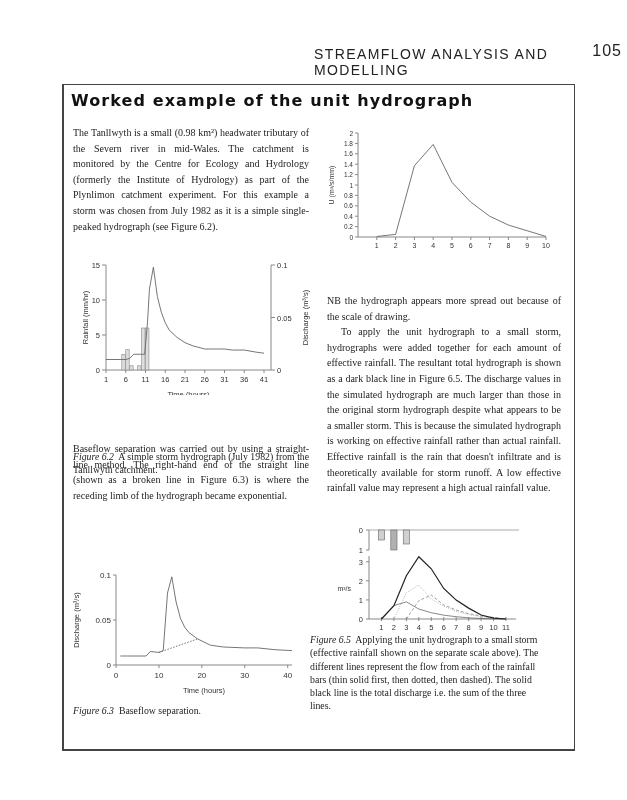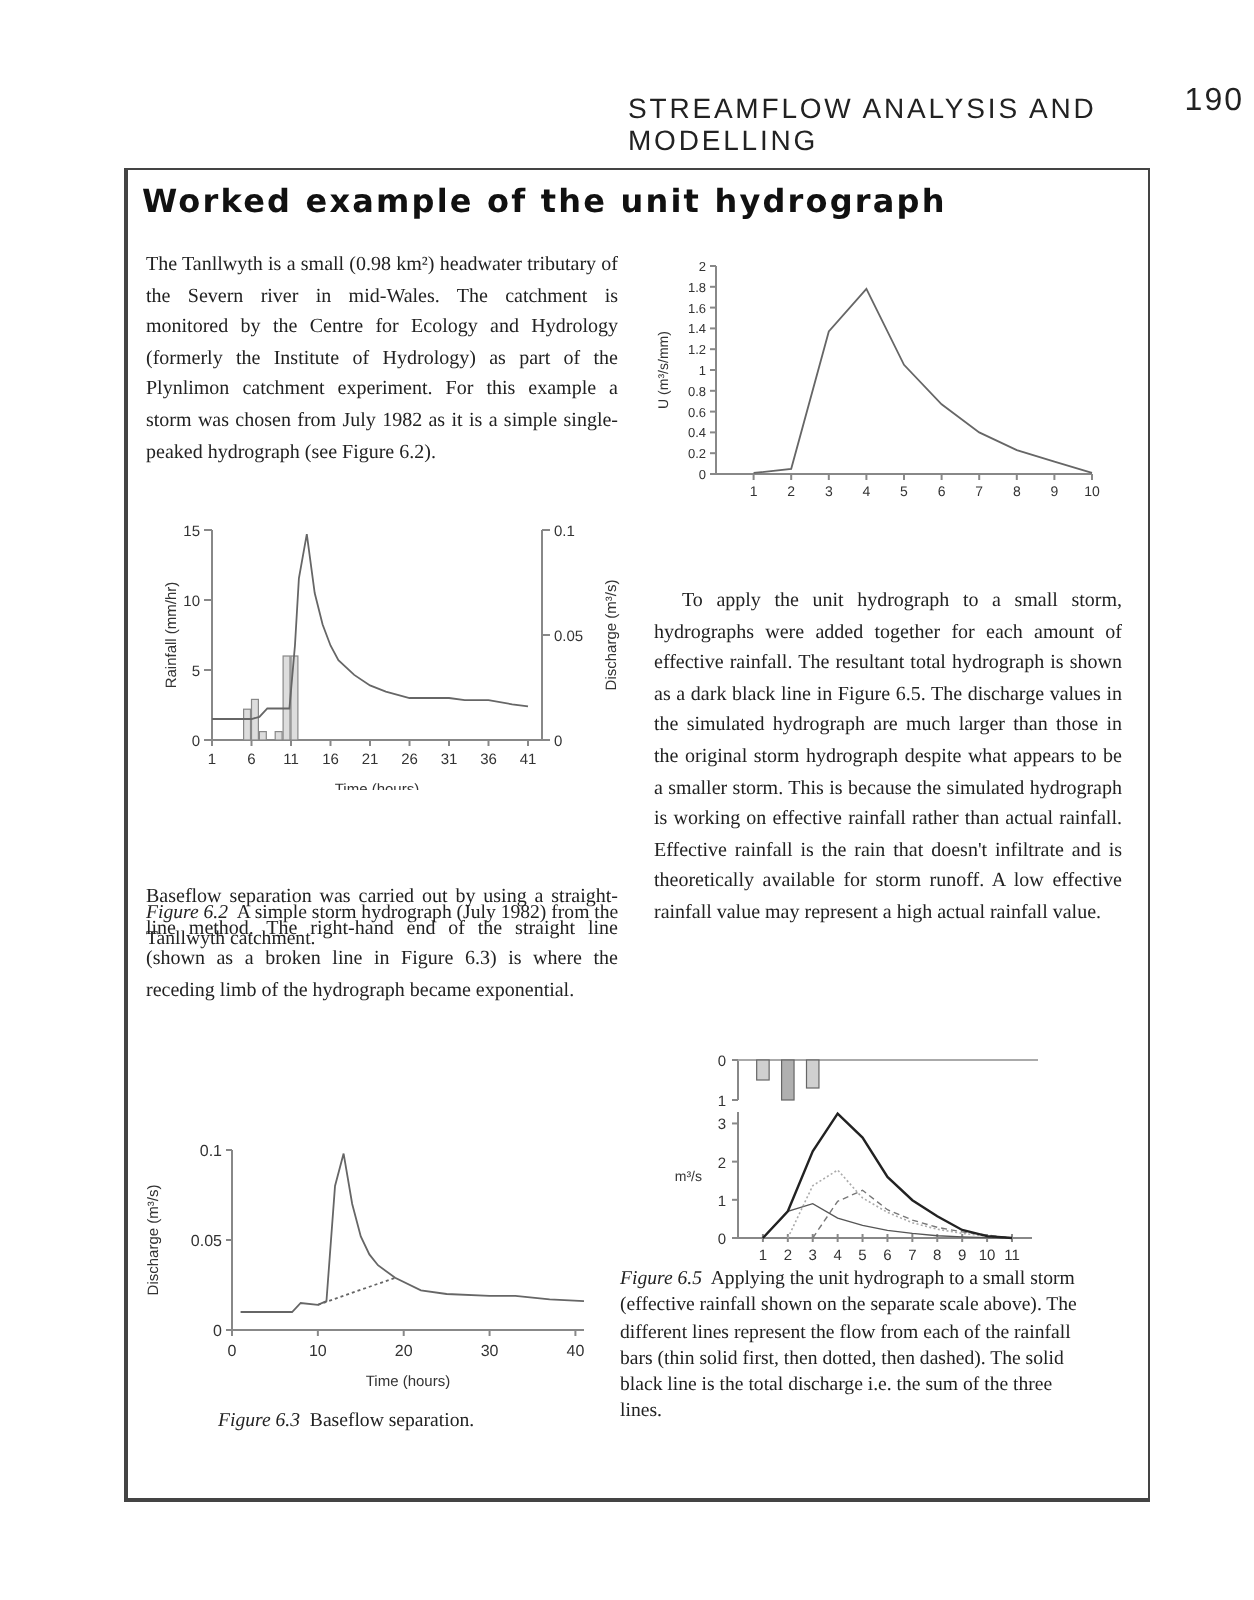--- a/index.html
+++ b/index.html
@@ -14,21 +14,21 @@
   .caption { position:absolute; font-size:9.8px; line-height:13.3px; color:#222; }
   .caption i { font-style:italic; }
   svg text { font-family:"Liberation Sans", sans-serif; }
   .fig { position:absolute; }
 </style>
 </head>
 <body>
 
 <div class="header">
   <span class="running-head">STREAMFLOW ANALYSIS AND MODELLING</span>
-  <span class="page-num">190</span>
+  <span class="page-num">105</span>
 </div>
 
 <div class="box">
   <div class="box-title">Worked example of the unit hydrograph</div>
 
   <div class="para" style="left:9px; top:40px; width:236px;">The Tanllwyth is a small (0.98 km²) headwater tributary of the Severn river in mid-Wales. The catchment is monitored by the Centre for Ecology and Hydrology (formerly the Institute of Hydrology) as part of the Plynlimon catchment experiment. For this example a storm was chosen from July 1982 as it is a simple single-peaked hydrograph (see Figure 6.2).</div>
 
   <svg class="fig" id="fig62" style="left:0px; top:170px;" width="250" height="140">
       <line x1="42" y1="10" x2="42" y2="115" stroke="#888"></line>
       <line x1="42" y1="115" x2="207" y2="115" stroke="#888"></line>
@@ -102,21 +102,21 @@
       <text x="137.85365853658539" y="113" font-size="8" text-anchor="middle" fill="#333">20</text>
       <line x1="180.78048780487805" y1="100" x2="180.78048780487805" y2="103" stroke="#888"></line>
       <text x="180.78048780487805" y="113" font-size="8" text-anchor="middle" fill="#333">30</text>
       <line x1="223.70731707317074" y1="100" x2="223.70731707317074" y2="103" stroke="#888"></line>
       <text x="223.70731707317074" y="113" font-size="8" text-anchor="middle" fill="#333">40</text>
       <text x="140" y="128" font-size="7.5" text-anchor="middle" fill="#333">Time (hours)</text>
       <text x="0" y="0" font-size="7.5" text-anchor="middle" fill="#333" transform="translate(15,55) rotate(-90)">Discharge (m³/s)</text>
       <polyline points="56.29268292682927,91 82.04878048780488,91 86.34146341463415,86.5 94.92682926829269,87.4 99.21951219512195,85.6 103.51219512195122,28 107.8048780487805,11.799999999999997 112.09756097560975,36.99999999999999 116.39024390243902,53.2 120.6829268292683,62.2 124.97560975609755,67.6 133.5609756097561,73.9 146.4390243902439,80.2 159.3170731707317,82 180.78048780487805,82.9 193.65853658536585,82.9 210.82926829268294,84.7 228,85.6" fill="none" stroke="#666" stroke-width="0.9" stroke-dasharray="none"></polyline>
       <polyline points="94.92682926829269,87.4 133.5609756097561,73.9" fill="none" stroke="#666" stroke-width="0.9" stroke-dasharray="1.5,1.5"></polyline>
     </svg>
-  <div class="caption" style="left:9px; top:619px; width:240px;margin-left:36px;">
+  <div class="caption" style="left:9px; top:619px; width:240px;">
     <i>Figure 6.3</i>&nbsp;
     <span>Baseflow separation.</span>
   </div>
 
   <svg class="fig" id="fig64" style="left:252px; top:40px;" width="240" height="130">
       <line x1="42" y1="8" x2="42" y2="112" stroke="#888"></line>
       <line x1="42" y1="112" x2="230" y2="112" stroke="#888"></line>
       <line x1="39" y1="112" x2="42" y2="112" stroke="#888"></line>
       <text x="37" y="114.5" font-size="6.5" text-anchor="end" fill="#333">0</text>
       <line x1="39" y1="101.6" x2="42" y2="101.6" stroke="#888"></line>
@@ -157,20 +157,21 @@
       <text x="192.4" y="123" font-size="7" text-anchor="middle" fill="#333">8</text>
       <line x1="211.2" y1="112" x2="211.2" y2="115" stroke="#888"></line>
       <text x="211.2" y="123" font-size="7" text-anchor="middle" fill="#333">9</text>
       <line x1="230" y1="112" x2="230" y2="115" stroke="#888"></line>
       <text x="230" y="123" font-size="7" text-anchor="middle" fill="#333">10</text>
       <text x="0" y="0" font-size="7" text-anchor="middle" fill="#333" transform="translate(18,60) rotate(-90)">U (m³/s/mm)</text>
       <polyline points="60.8,111.48 79.6,109.4 98.4,40.75999999999999 117.2,19.439999999999998 136,57.4 154.8,77.16 173.6,91.2 192.4,100.03999999999999 211.2,105.76 230,111.48" fill="none" stroke="#666" stroke-width="0.9"></polyline>
     </svg>
 
   <div class="para" style="left:263px; top:208px; width:234px;">
+    <span>NB the hydrograph appears more spread out because of the scale of drawing.</span>
     <span class="indent">To apply the unit hydrograph to a small storm, hydrographs were added together for each amount of effective rainfall. The resultant total hydrograph is shown as a dark black line in Figure 6.5. The discharge values in the simulated hydrograph are much larger than those in the original storm hydrograph despite what appears to be a smaller storm. This is because the simulated hydrograph is working on effective rainfall rather than actual rainfall. Effective rainfall is the rain that doesn't infiltrate and is theoretically available for storm runoff. A low effective rainfall value may represent a high actual rainfall value.</span>
   </div>
 
   <svg class="fig" id="fig65" style="left:252px; top:437px;" width="240" height="120">
       <line x1="53" y1="8" x2="53" y2="28" stroke="#888"></line>
       <line x1="53" y1="8" x2="203" y2="8" stroke="#aaa"></line>
       <line x1="50" y1="8" x2="53" y2="8" stroke="#888"></line>
       <text x="47" y="11" font-size="7.5" text-anchor="end" fill="#333">0</text>
       <line x1="50" y1="28" x2="53" y2="28" stroke="#888"></line>
       <text x="47" y="31" font-size="7.5" text-anchor="end" fill="#333">1</text>

